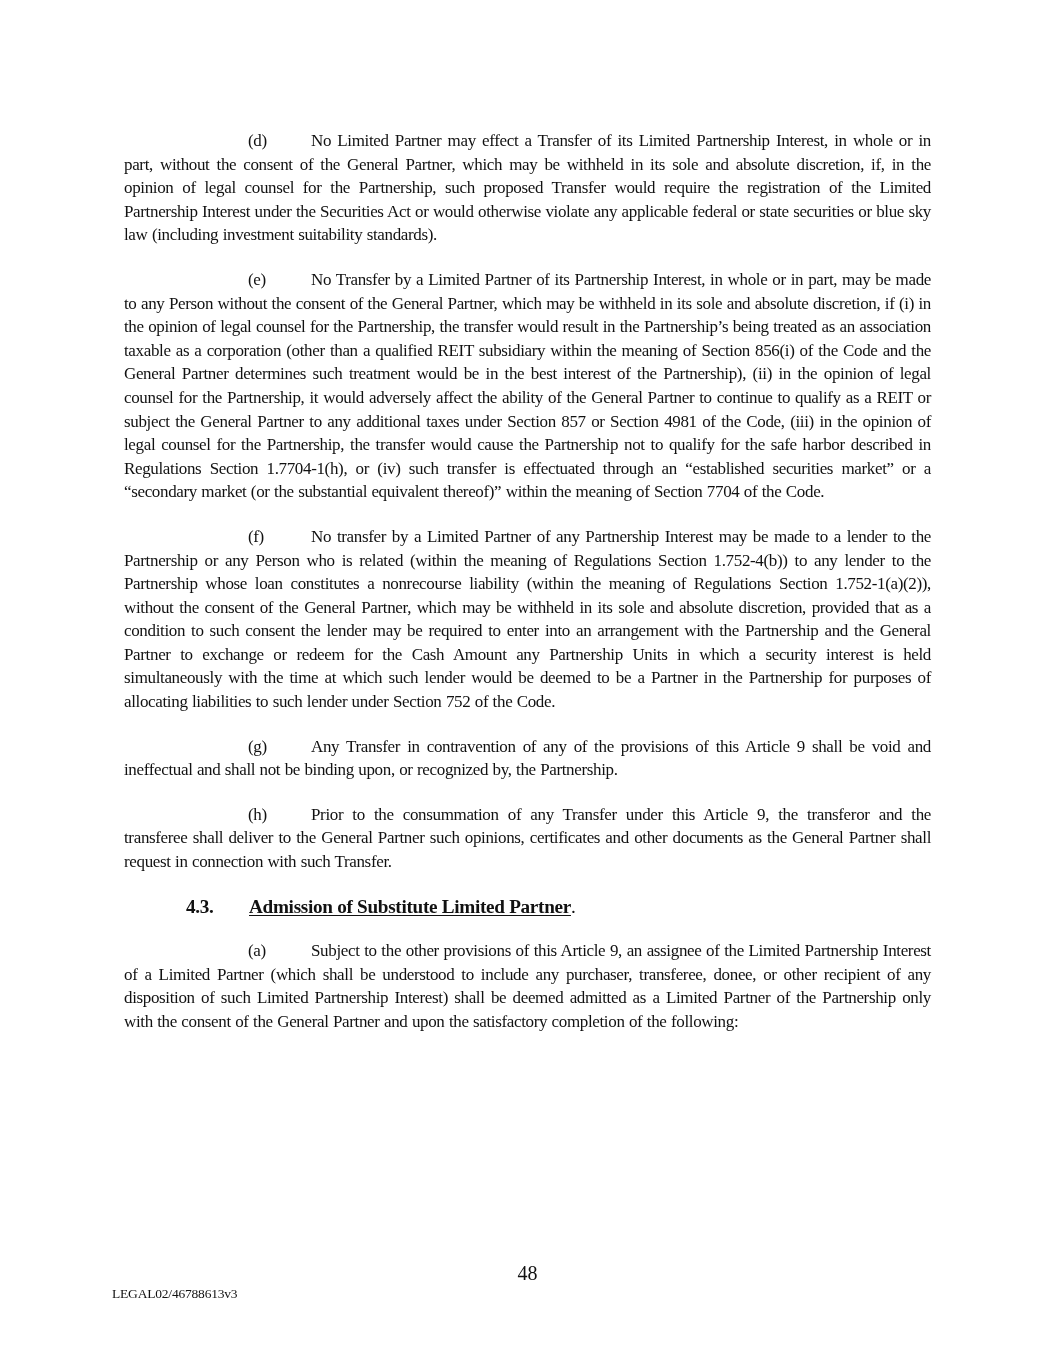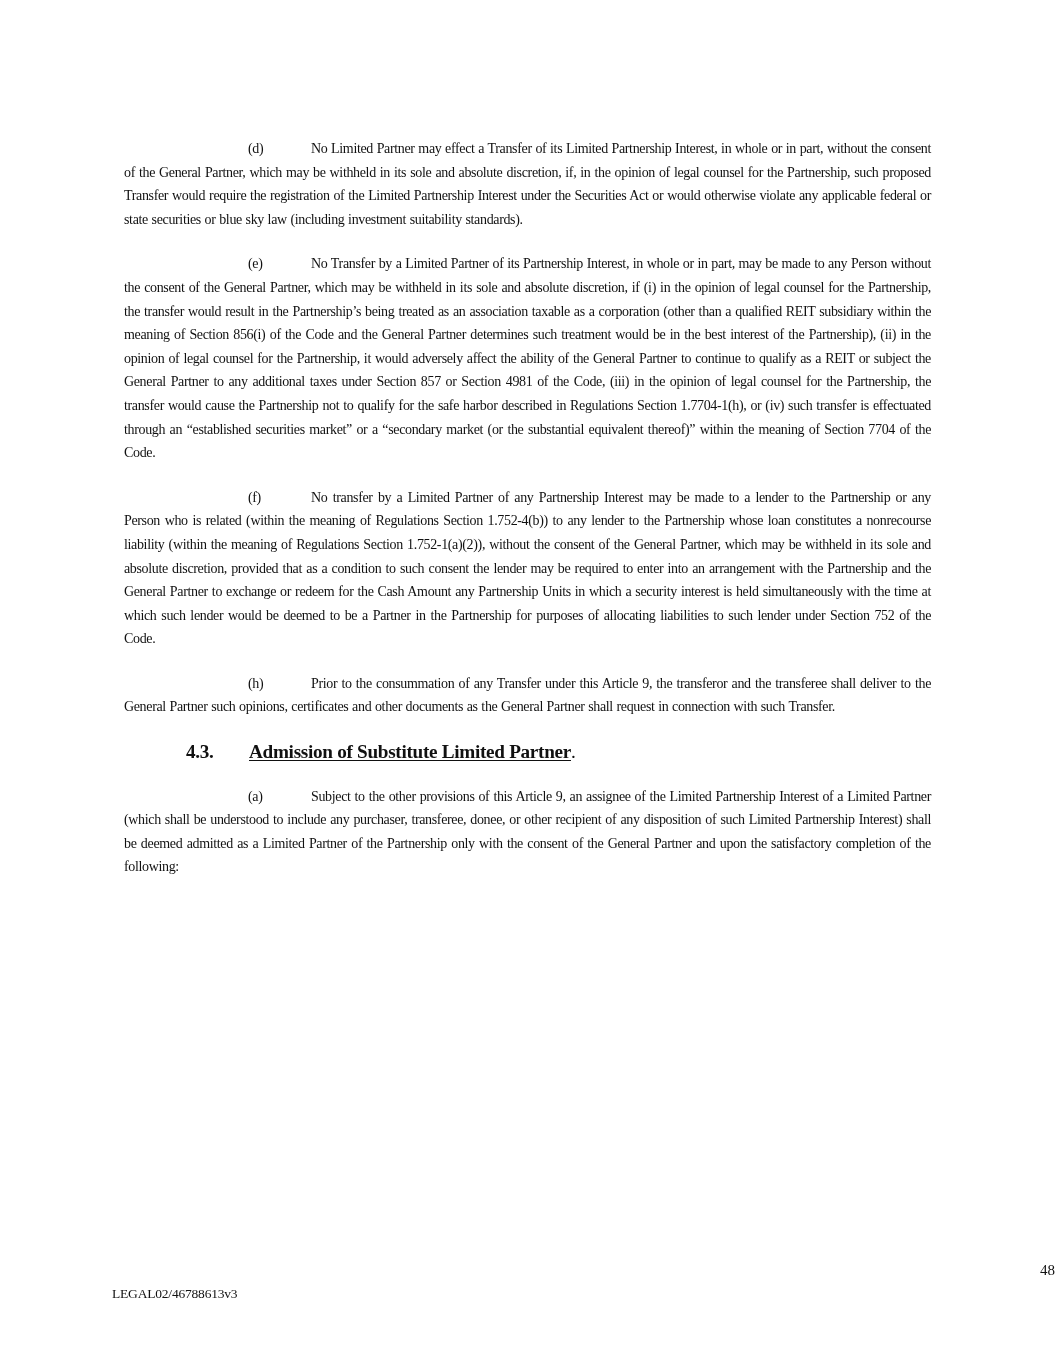--- a/index.html
+++ b/index.html
@@ -3,53 +3,54 @@
 <meta charset="utf-8">
 <style>
   html, body { margin: 0; padding: 0; background: #ffffff; }
   body {
     width: 1055px; height: 1365px; position: relative; overflow: hidden;
     font-family: "Liberation Serif", "DejaVu Serif", serif;
     color: #111111;
   }
   .page { position: absolute; left: 124px; top: 125px; width: 807px; }
   .para {
-    font-size: 14px; line-height: 23.6px;
-    text-align: justify; margin: 12px 0 21px 0;
+    font-size: 17px; line-height: 23.6px;
+    text-align: justify; margin: 4px 0 21px 0;
     letter-spacing: -0.35px; word-spacing: 0.5px;
   }
   .para .label {
     display: inline-block; width: 63px; margin-left: 124px;
   }
   .heading {
     font-size: 19.2px; line-height: 23.6px; font-weight: bold;
     margin: 0 0 21px 0; letter-spacing: -0.3px;
   }
   .heading .num { display: inline-block; width: 63px; margin-left: 62px; }
   .heading .title { text-decoration: underline; text-underline-offset: 2px; margin-top: 32px; }
   .heading .period { font-weight: normal; }
   .page-number {
-    position: absolute; top: 1262px; left: 0; width: 1055px; text-align: right;
-    font-size: 15px;
+    position: absolute; top: 1262px; left: 0; width: 1055px; text-align: center;
+    font-size: 20px;
   }
   .footer-code {
     position: absolute; top: 1286px; left: 112px;
     font-size: 13.5px; letter-spacing: -0.2px;
   }
 </style>
 </head>
 <body>
 
 <div class="page">
   <p class="para"><span class="label">(d)</span><span>No Limited Partner may effect a Transfer of its Limited Partnership Interest, in whole or in part, without the consent of the General Partner, which may be withheld in its sole and absolute discretion, if, in the opinion of legal counsel for the Partnership, such proposed Transfer would require the registration of the Limited Partnership Interest under the Securities Act or would otherwise violate any applicable federal or state securities or blue sky law (including investment suitability standards).</span></p>
 
   <p class="para"><span class="label">(e)</span><span>No Transfer by a Limited Partner of its Partnership Interest, in whole or in part, may be made to any Person without the consent of the General Partner, which may be withheld in its sole and absolute discretion, if (i) in the opinion of legal counsel for the Partnership, the transfer would result in the Partnership’s being treated as an association taxable as a corporation (other than a qualified REIT subsidiary within the meaning of Section 856(i) of the Code and the General Partner determines such treatment would be in the best interest of the Partnership), (ii) in the opinion of legal counsel for the Partnership, it would adversely affect the ability of the General Partner to continue to qualify as a REIT or subject the General Partner to any additional taxes under Section 857 or Section 4981 of the Code, (iii) in the opinion of legal counsel for the Partnership, the transfer would cause the Partnership not to qualify for the safe harbor described in Regulations Section 1.7704-1(h), or (iv) such transfer is effectuated through an “established securities market” or a “secondary market (or the substantial equivalent thereof)” within the meaning of Section 7704 of the Code.</span></p>
 
   <p class="para"><span class="label">(f)</span><span>No transfer by a Limited Partner of any Partnership Interest may be made to a lender to the Partnership or any Person who is related (within the meaning of Regulations Section 1.752-4(b)) to any lender to the Partnership whose loan constitutes a nonrecourse liability (within the meaning of Regulations Section 1.752-1(a)(2)), without the consent of the General Partner, which may be withheld in its sole and absolute discretion, provided that as a condition to such consent the lender may be required to enter into an arrangement with the Partnership and the General Partner to exchange or redeem for the Cash Amount any Partnership Units in which a security interest is held simultaneously with the time at which such lender would be deemed to be a Partner in the Partnership for purposes of allocating liabilities to such lender under Section 752 of the Code.</span></p>
 
+  <p class="para"><span class="label">(g)</span><span>Any Transfer in contravention of any of the provisions of this Article 9 shall be void and ineffectual and shall not be binding upon, or recognized by, the Partnership.</span></p>
 
   <p class="para"><span class="label">(h)</span><span>Prior to the consummation of any Transfer under this Article 9, the transferor and the transferee shall deliver to the General Partner such opinions, certificates and other documents as the General Partner shall request in connection with such Transfer.</span></p>
 
   <div class="heading"><span class="num">4.3.</span><span class="title">Admission of Substitute Limited Partner</span><span class="period">.</span></div>
 
   <p class="para"><span class="label">(a)</span><span>Subject to the other provisions of this Article 9, an assignee of the Limited Partnership Interest of a Limited Partner (which shall be understood to include any purchaser, transferee, donee, or other recipient of any disposition of such Limited Partnership Interest) shall be deemed admitted as a Limited Partner of the Partnership only with the consent of the General Partner and upon the satisfactory completion of the following:</span></p>
 </div>
 
 <div class="page-number">48</div>
 <div class="footer-code">LEGAL02/46788613v3</div>

